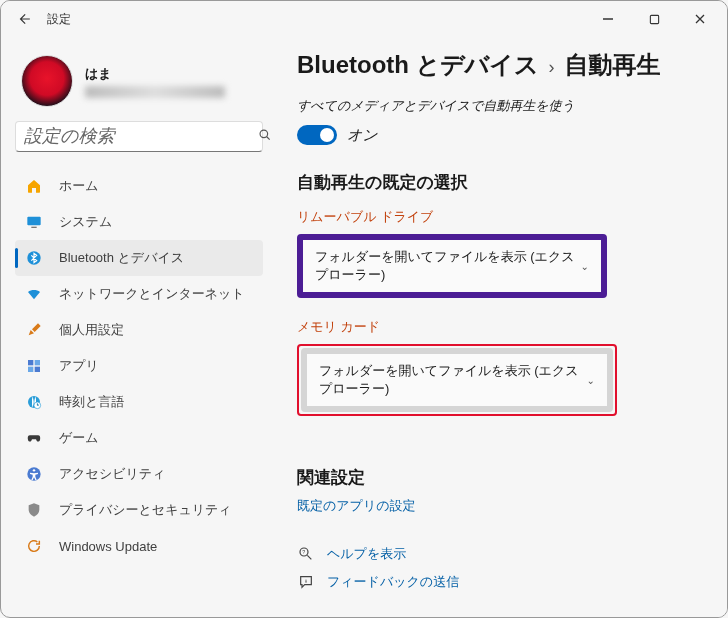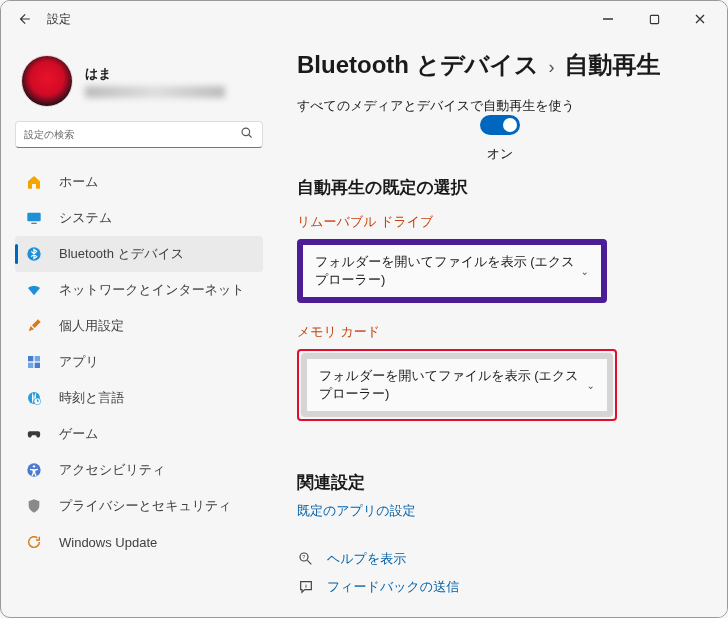--- a/index.html
+++ b/index.html
@@ -67,21 +67,21 @@
     }
     .search {
       display:flex;align-items:center;
       background:#fff;border:1px solid #ddd;border-radius:4px;
       padding: 4px 8px;
       border-bottom:1.5px solid #777;
       margin-bottom:16px;
     }
     .search input {
       border:none;outline:none;background:transparent;
-      flex:1;font-size:10px;color:#222;
+      flex:1;font-size:18px;color:#222;font-style:italic;
     }
     .search input::placeholder{color:#666;}
     .search .sicon{color:#555;font-size:14px;}
     .nav { display:flex;flex-direction:column;gap:0; }
     .nav-item {
       display:flex;align-items:center;gap:16px;
       height:36px;padding:0 10px;border-radius:4px;
       font-size:13px;color:#404040;cursor:default;
       position:relative;
     }
@@ -99,24 +99,24 @@
       background:#f6f6f6;
     }
     .breadcrumb {
       display:flex;align-items:baseline;gap:10px;
       margin-bottom:16px;
       flex-wrap:wrap;
     }
     .breadcrumb .bc1{font-size:24px;font-weight:600;}
     .breadcrumb .chev{font-size:18px;color:#555;}
     .breadcrumb .bc2{font-size:24px;font-weight:700;}
-    .toggle-row{display:flex;flex-direction:column;margin-bottom:13px;}
+    .toggle-row{display:flex;flex-direction:column;gap:10px;margin-bottom:26px;font-style:italic;}
     .toggle-row .desc{font-size:13px;color:#1a1a1a;}
     .toggle{
-      display:flex;align-items:center;gap:10px;font-size:13px;flex-direction:column;
+      display:flex;align-items:center;gap:10px;font-size:15px;
     }
     .switch{
       width:40px;height:20px;border-radius:20px;background:#0067c0;position:relative;
     }
     .switch .knob{
       width:14px;height:14px;border-radius:50%;background:#fff;
       position:absolute;top:3px;right:3px;
     }
     .section-h{font-size:17px;font-weight:600;margin-bottom:14px;margin-top:6px;}
     .field-label{font-size:13px;color:#c2410c;margin-bottom:8px;}

